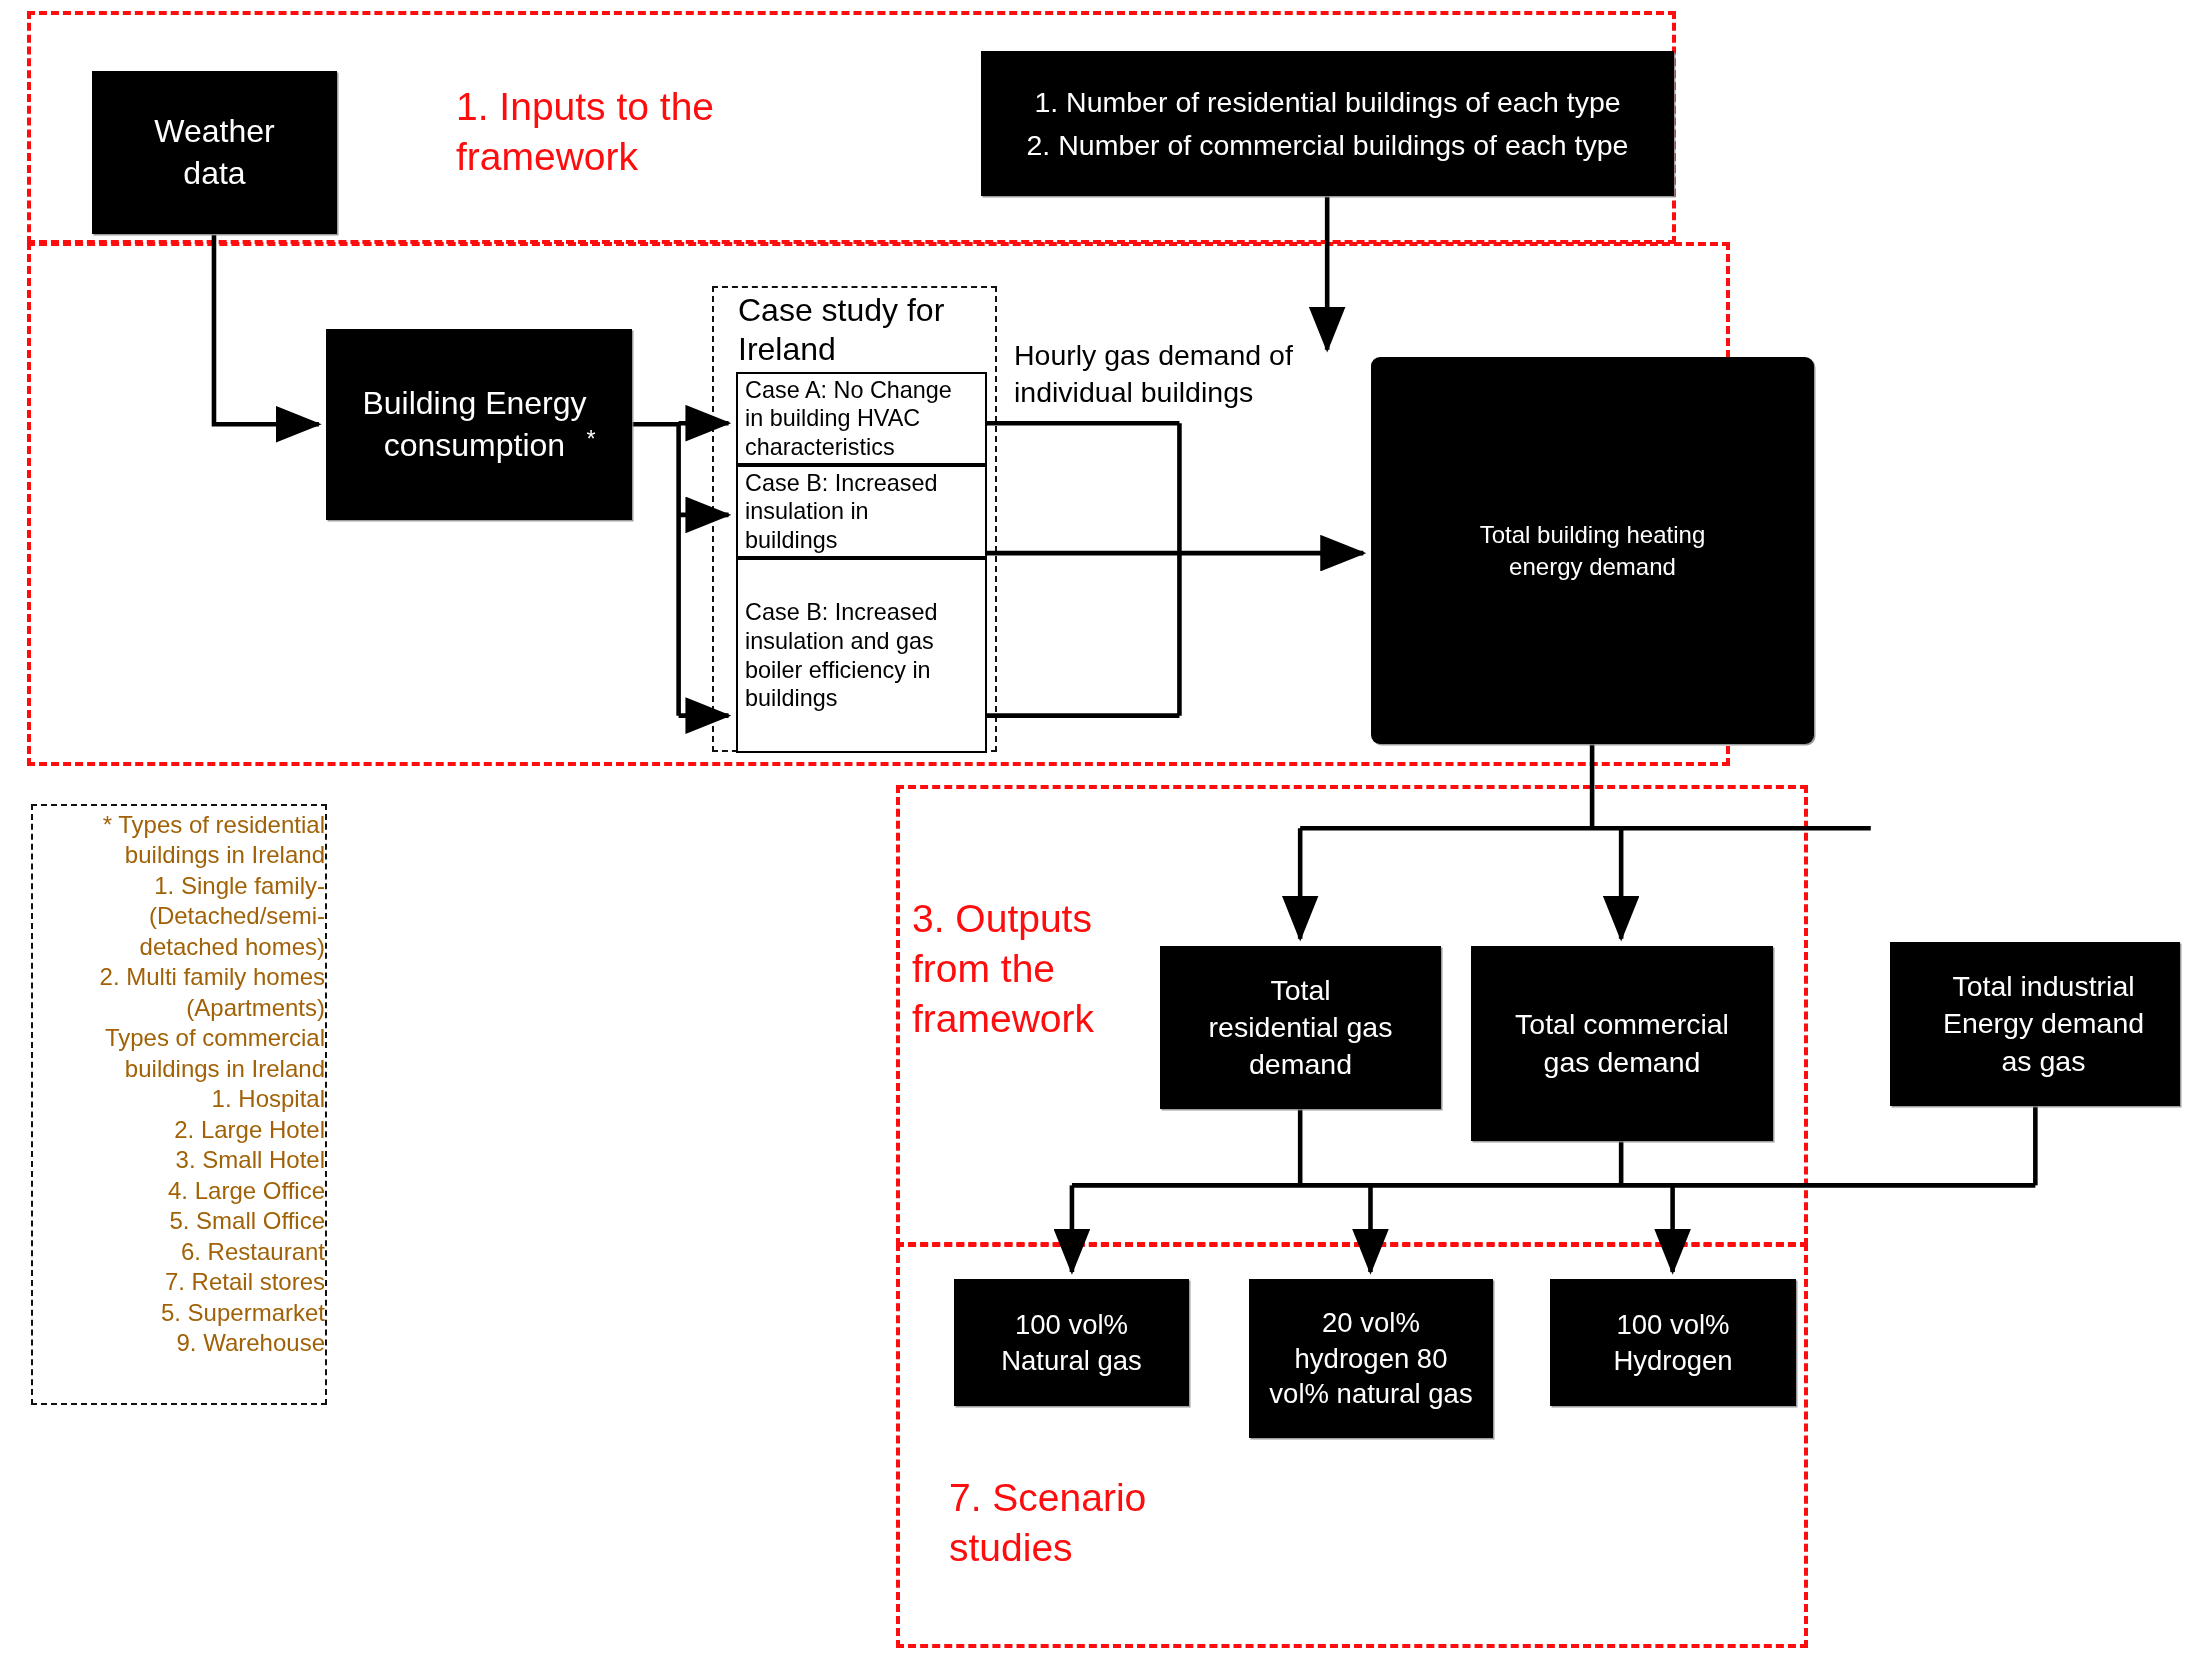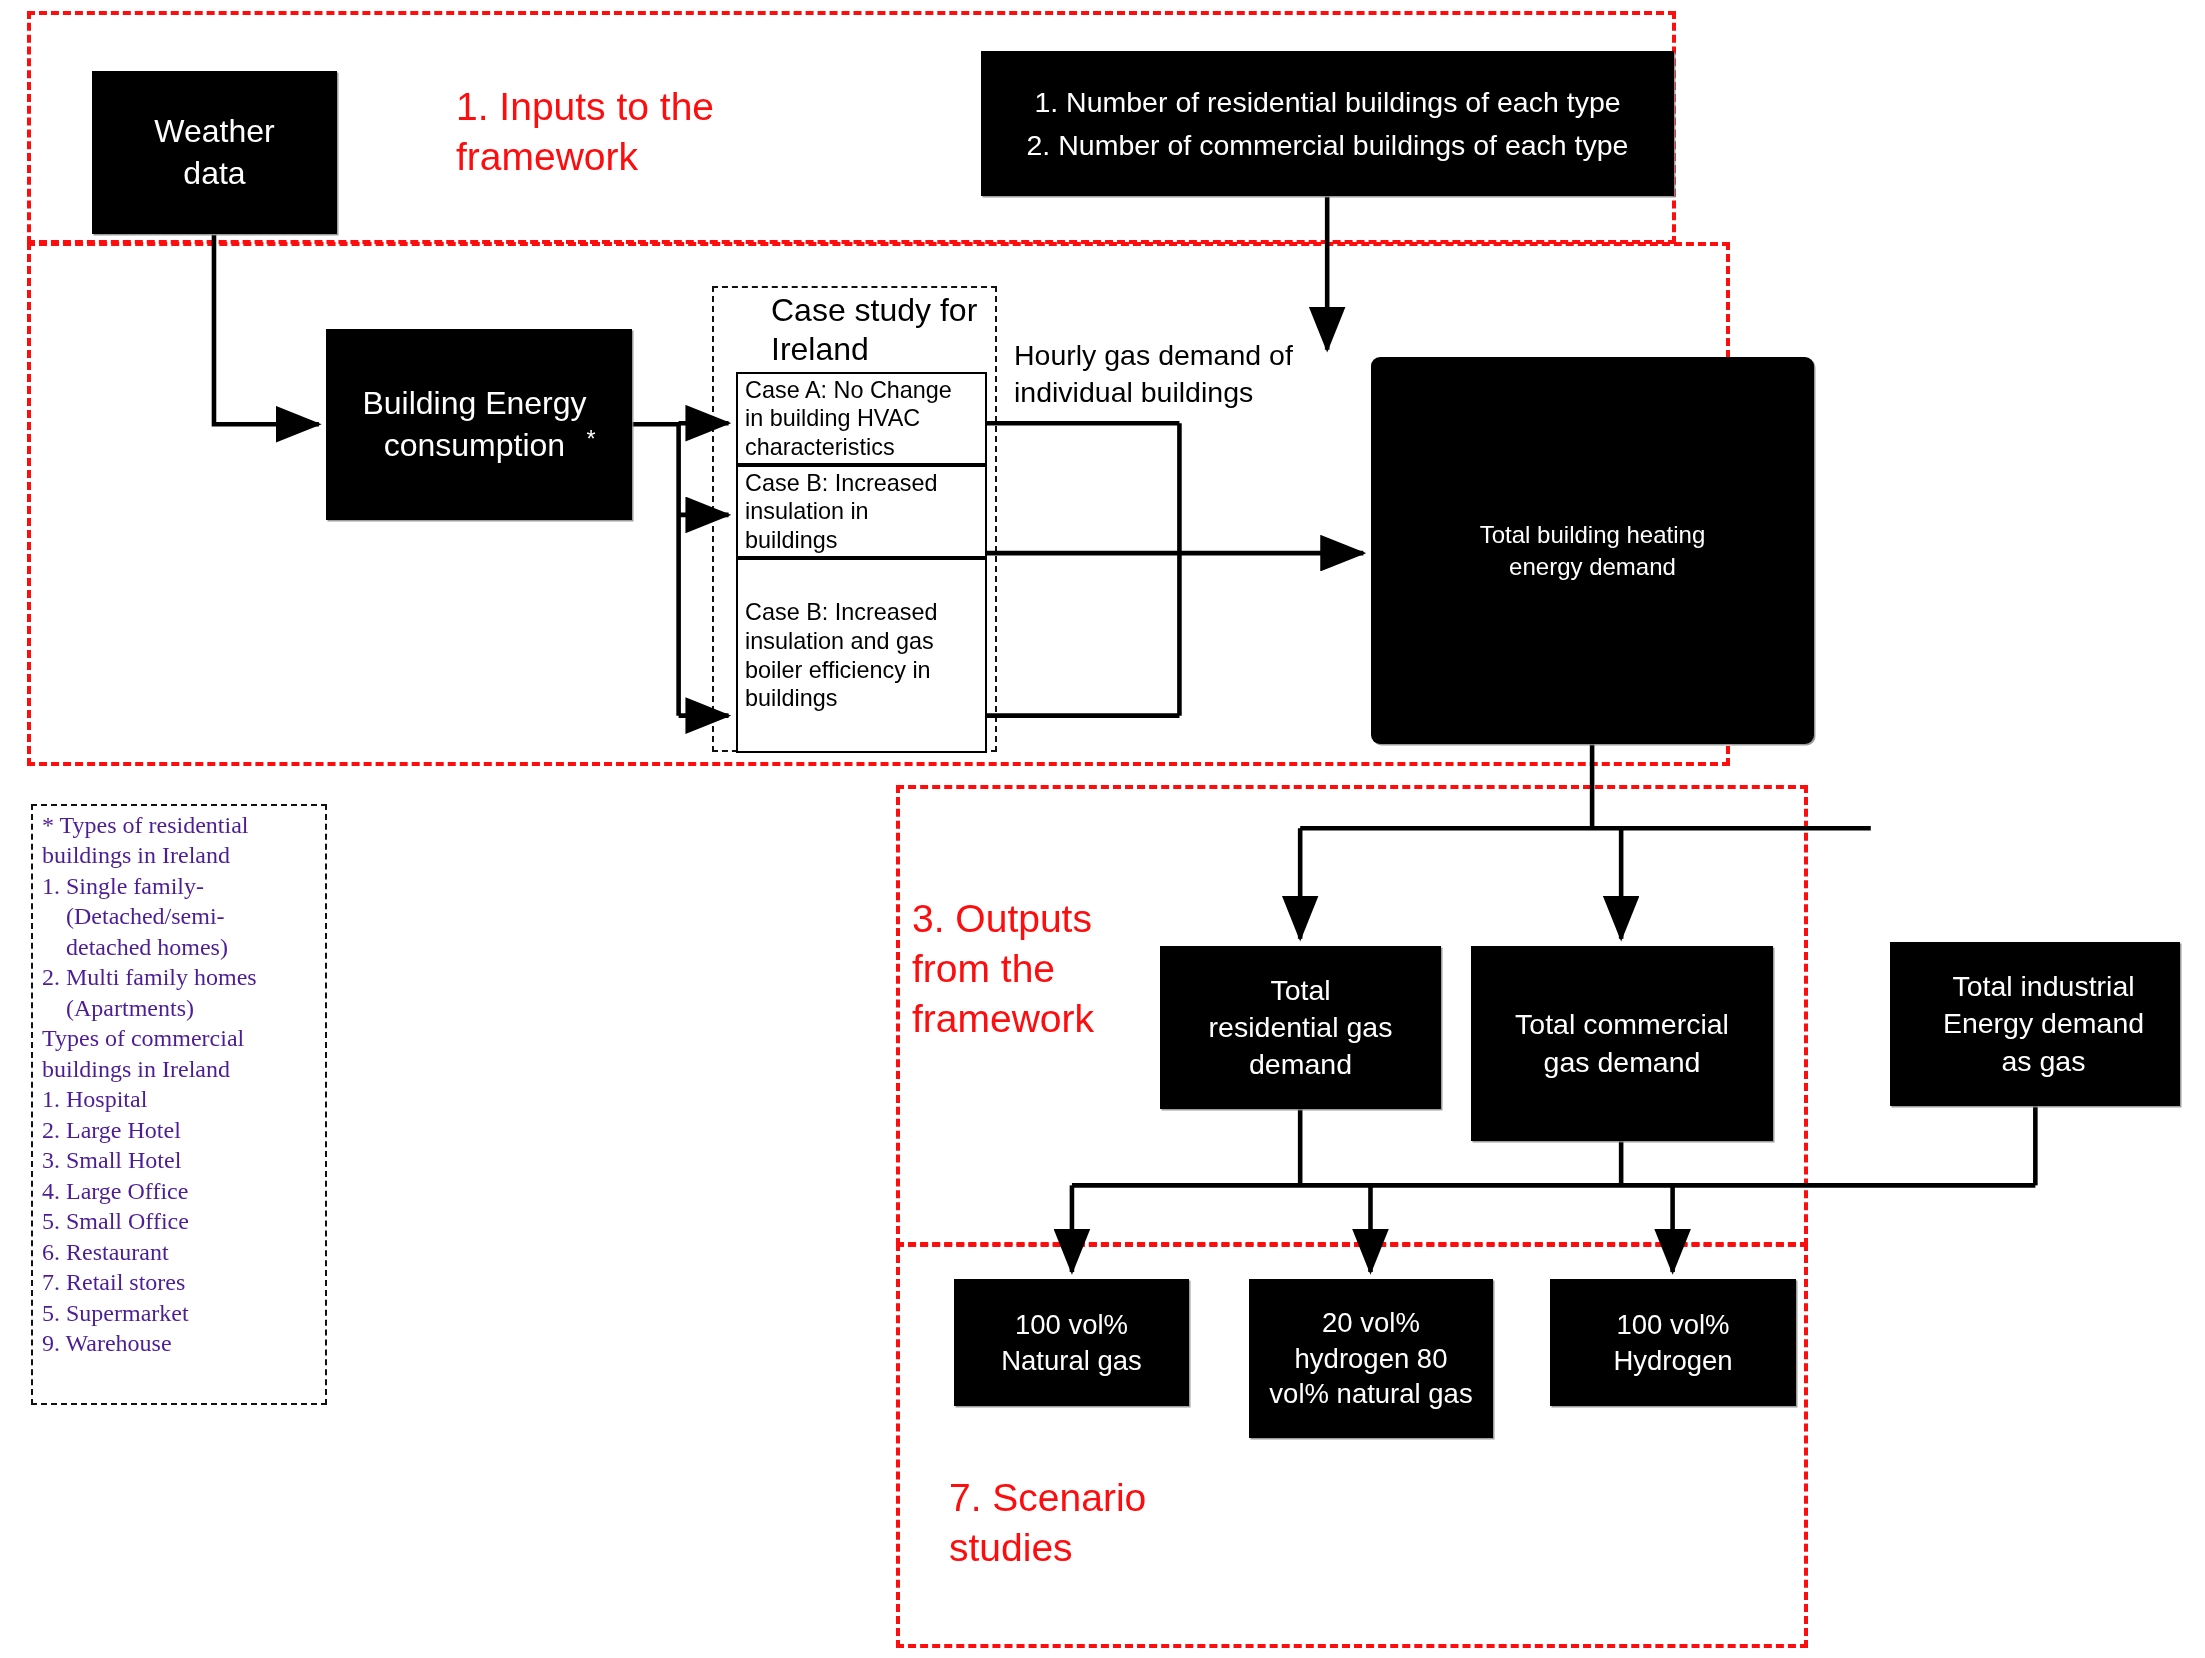--- a/index.html
+++ b/index.html
@@ -68,24 +68,25 @@
   }
   .plain-text{
     position:absolute;
     color:#000;
     font-family:"Liberation Sans",sans-serif;
     white-space:pre-line;
     z-index:6;
   }
   .legend-text{
     position:absolute;
-    color:#4c1d95;
-    font-family:Liberation Serif, serif;
+    color:#a16207;
+    font-family:Liberation Sans, sans-serif;
     z-index:6;
     line-height:1.27;
+    text-align:right;
   }
   .legend-text div{white-space:pre;}
 
   
   #wires{position:absolute;left:0;top:0;width:2205px;height:1659px;z-index:4;pointer-events:none;}
 </style>
 </head>
 <body>
 
 <div id="stage">
@@ -139,21 +140,21 @@
 
   <div class="blackbox" style="left:1249px;top:1279px;width:244px;height:159px;font-size:27.5px;">20 vol%
 hydrogen 80
 vol% natural gas</div>
 
   <div class="blackbox" style="left:1550px;top:1279px;width:246px;height:127px;font-size:27.5px;">100 vol%
 Hydrogen</div>
 
   <div class="dotframe" style="left:712px;top:286px;width:285px;height:466px;"></div>
 
-  <div class="plain-text" style="left:738px;top:291px;width:265px;font-size:32px;line-height:1.22;margin-left:33px;">Case study for
+  <div class="plain-text" style="left:738px;top:291px;width:265px;font-size:32px;line-height:1.22;">Case study for
 Ireland</div>
 
   <div class="casebox" style="left:736px;top:372px;width:251px;height:93px;font-size:23.4px;">Case A: No Change
 in building HVAC
 characteristics</div>
 
   <div class="casebox" style="left:736px;top:465px;width:251px;height:93px;font-size:23.4px;">Case B: Increased
 insulation in
 buildings</div>
 

